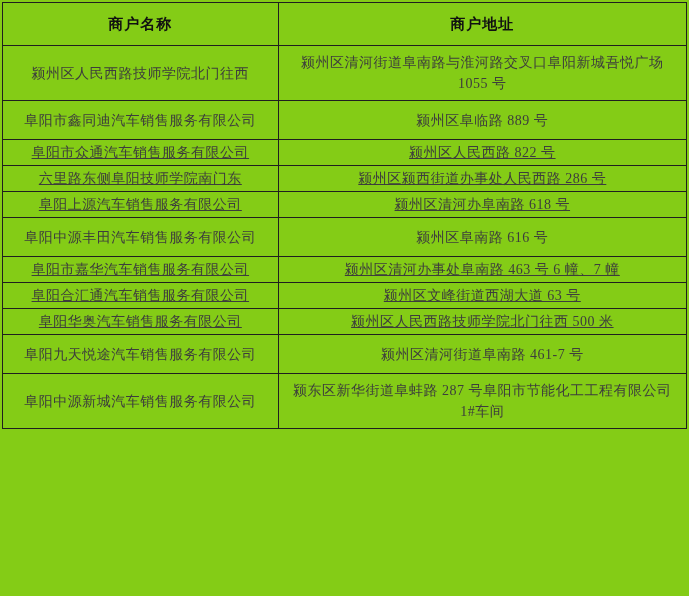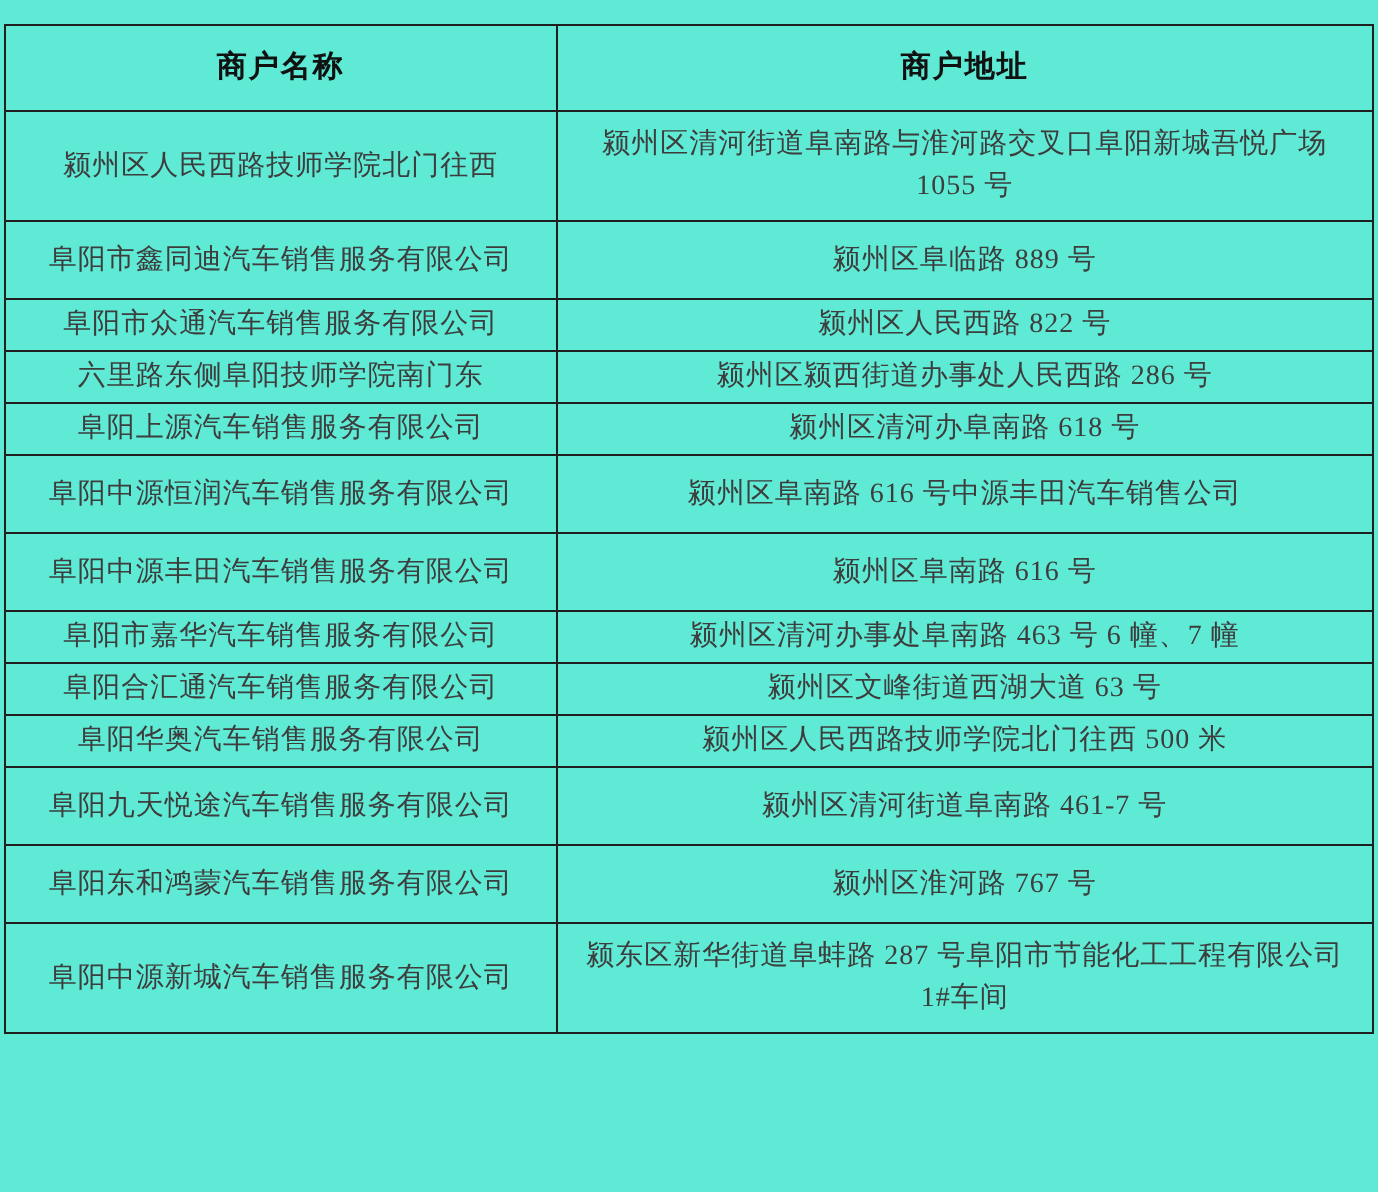--- a/index.html
+++ b/index.html
@@ -9,22 +9,22 @@
   }
   body {
     width: 689px;
     height: 596px;
     font-family: "Liberation Serif", "DejaVu Serif", serif;
   }
   .page {
     box-sizing: border-box;
     width: 689px;
     height: 596px;
-    padding: 12px 2px;
-    background: #5eead4;
+    padding: 2px 2px;
+    background: #84cc16;
   }
   table.merchant-table {
     width: 685px;
     border-collapse: collapse;
     table-layout: fixed;
   }
   table.merchant-table col.col-name    { width: 40.3%; }
   table.merchant-table col.col-address { width: 59.7%; }
   table.merchant-table th,
   table.merchant-table td {
@@ -40,21 +40,21 @@
   }
   table.merchant-table th {
     height: 38px;
     font-size: 15px;
     font-weight: bold;
     color: #111111;
     letter-spacing: 1px;
   }
   tr.rh-xl td { height: 50px; }
   tr.rh-lg td { height: 34px; }
-  tr.rh-sm td { height: 21px; }
+  tr.rh-sm td { height: 21px; text-decoration: underline; }
 </style>
 </head>
 <body>
 
 <div class="page">
   <table class="merchant-table">
     <colgroup>
       <col class="col-name">
       <col class="col-address">
     </colgroup>
@@ -79,47 +79,39 @@
       </tr>
       <tr class="rh-sm">
         <td>六里路东侧阜阳技师学院南门东</td>
         <td>颍州区颍西街道办事处人民西路 286 号</td>
       </tr>
       <tr class="rh-sm">
         <td>阜阳上源汽车销售服务有限公司</td>
         <td>颍州区清河办阜南路 618 号</td>
       </tr>
       <tr class="rh-lg">
-        <td>阜阳中源恒润汽车销售服务有限公司</td>
-        <td>颍州区阜南路 616 号中源丰田汽车销售公司</td>
-      </tr>
-      <tr class="rh-lg">
         <td>阜阳中源丰田汽车销售服务有限公司</td>
         <td>颍州区阜南路 616 号</td>
       </tr>
       <tr class="rh-sm">
         <td>阜阳市嘉华汽车销售服务有限公司</td>
         <td>颍州区清河办事处阜南路 463 号 6 幢、7 幢</td>
       </tr>
       <tr class="rh-sm">
         <td>阜阳合汇通汽车销售服务有限公司</td>
         <td>颍州区文峰街道西湖大道 63 号</td>
       </tr>
       <tr class="rh-sm">
         <td>阜阳华奥汽车销售服务有限公司</td>
         <td>颍州区人民西路技师学院北门往西 500 米</td>
       </tr>
       <tr class="rh-lg">
         <td>阜阳九天悦途汽车销售服务有限公司</td>
         <td>颍州区清河街道阜南路 461-7 号</td>
       </tr>
-      <tr class="rh-lg">
-        <td>阜阳东和鸿蒙汽车销售服务有限公司</td>
-        <td>颍州区淮河路 767 号</td>
-      </tr>
       <tr class="rh-xl">
         <td>阜阳中源新城汽车销售服务有限公司</td>
         <td>颍东区新华街道阜蚌路 287 号阜阳市节能化工工程有限公司 1#车间</td>
       </tr>
 
     </tbody>
   </table>
 </div>
 
 </body></html>

